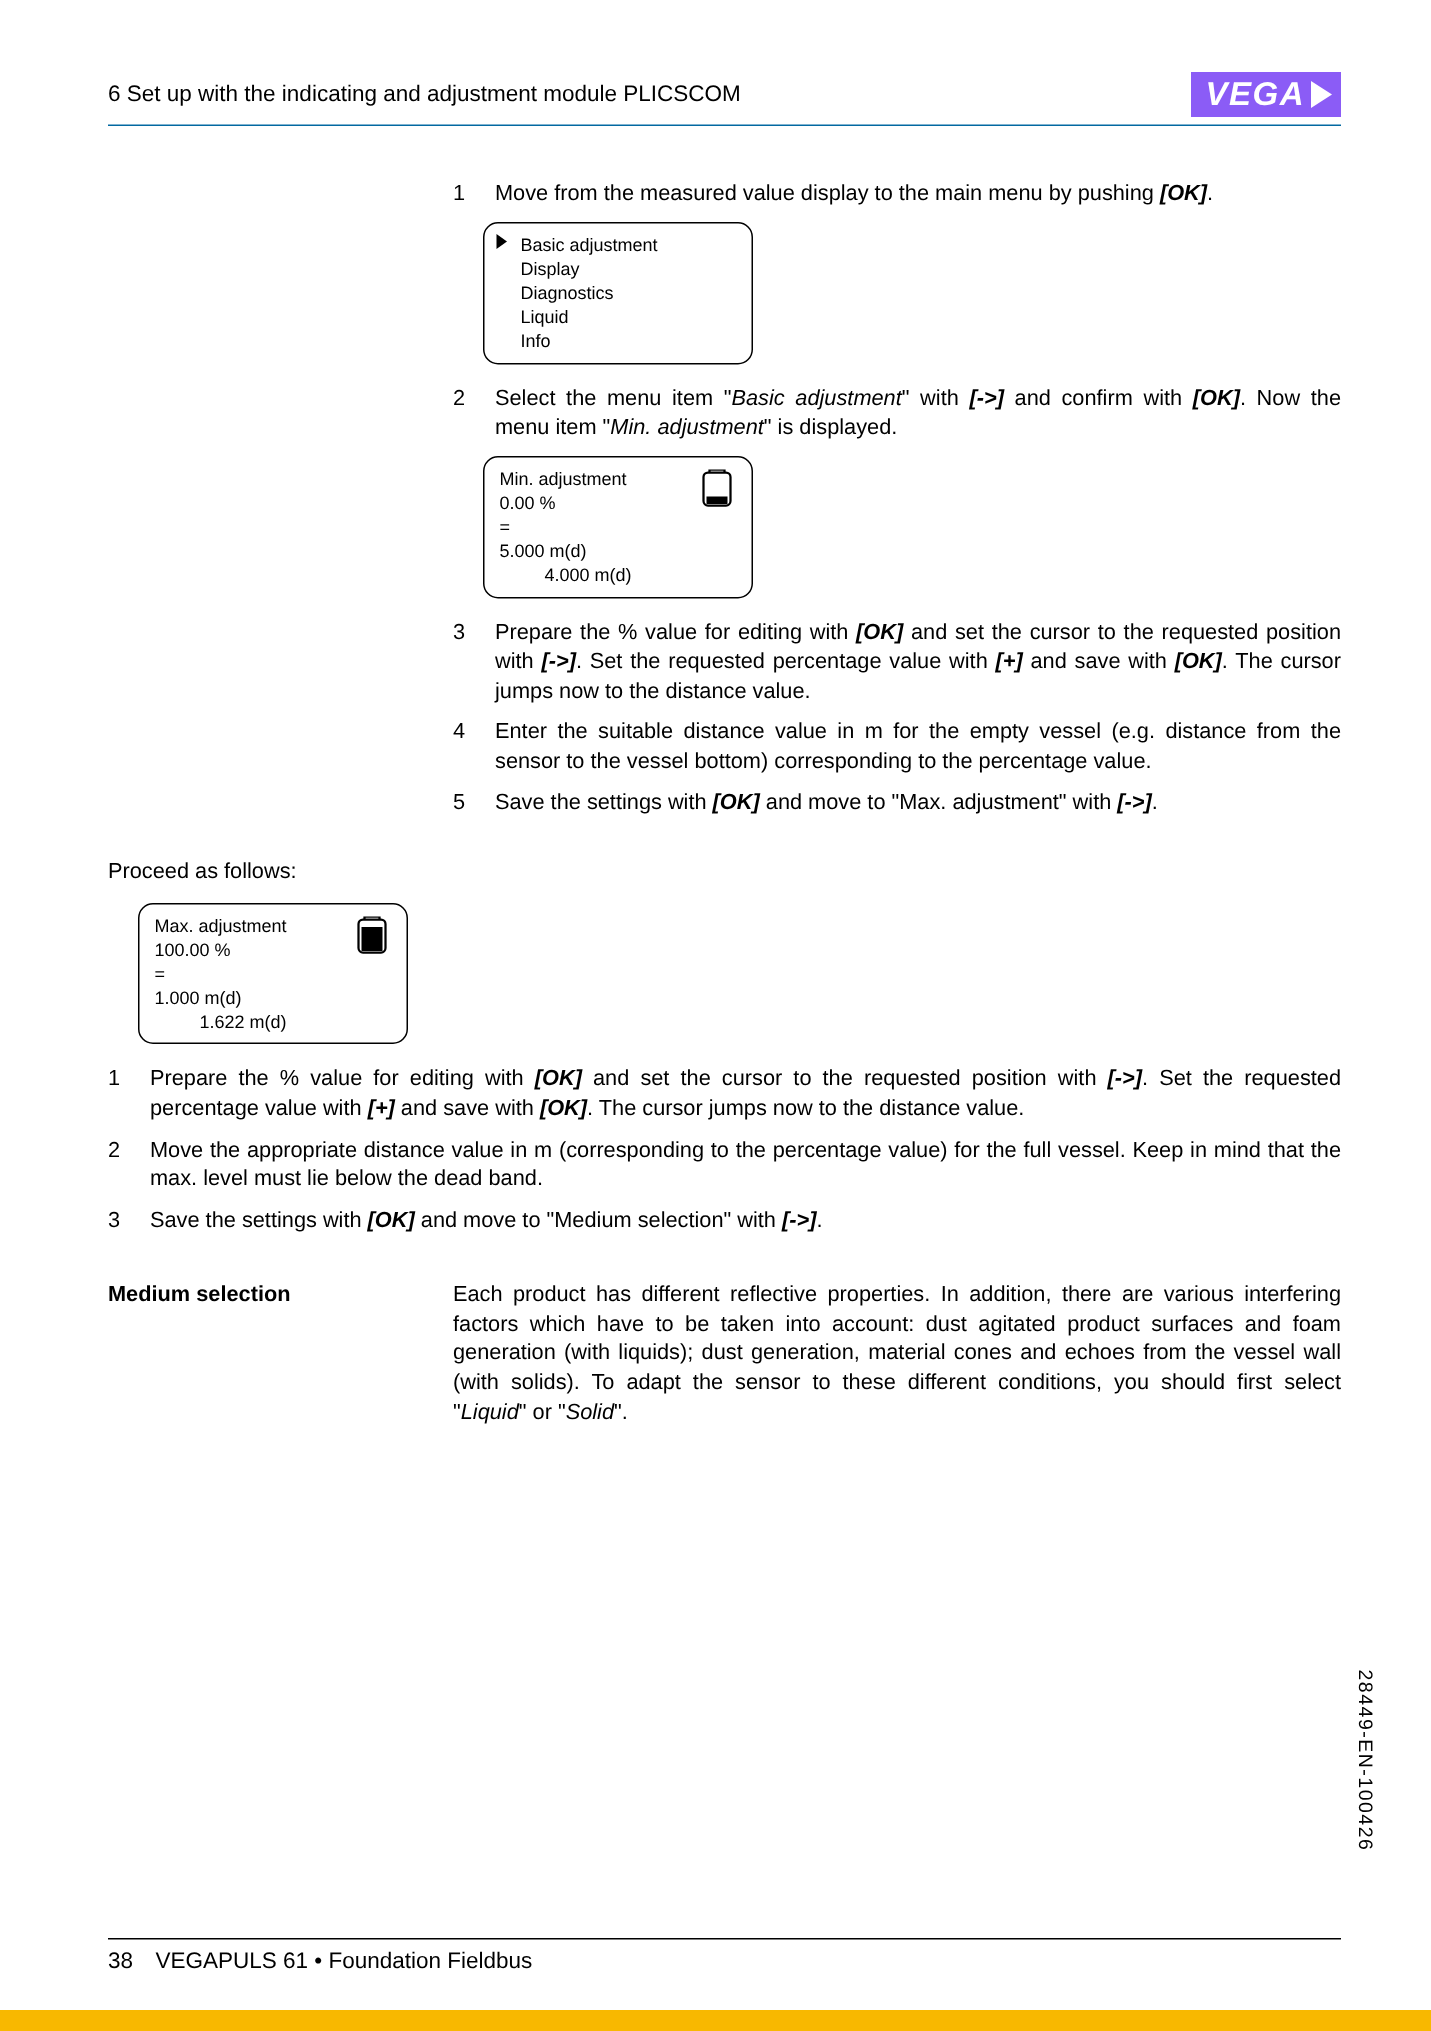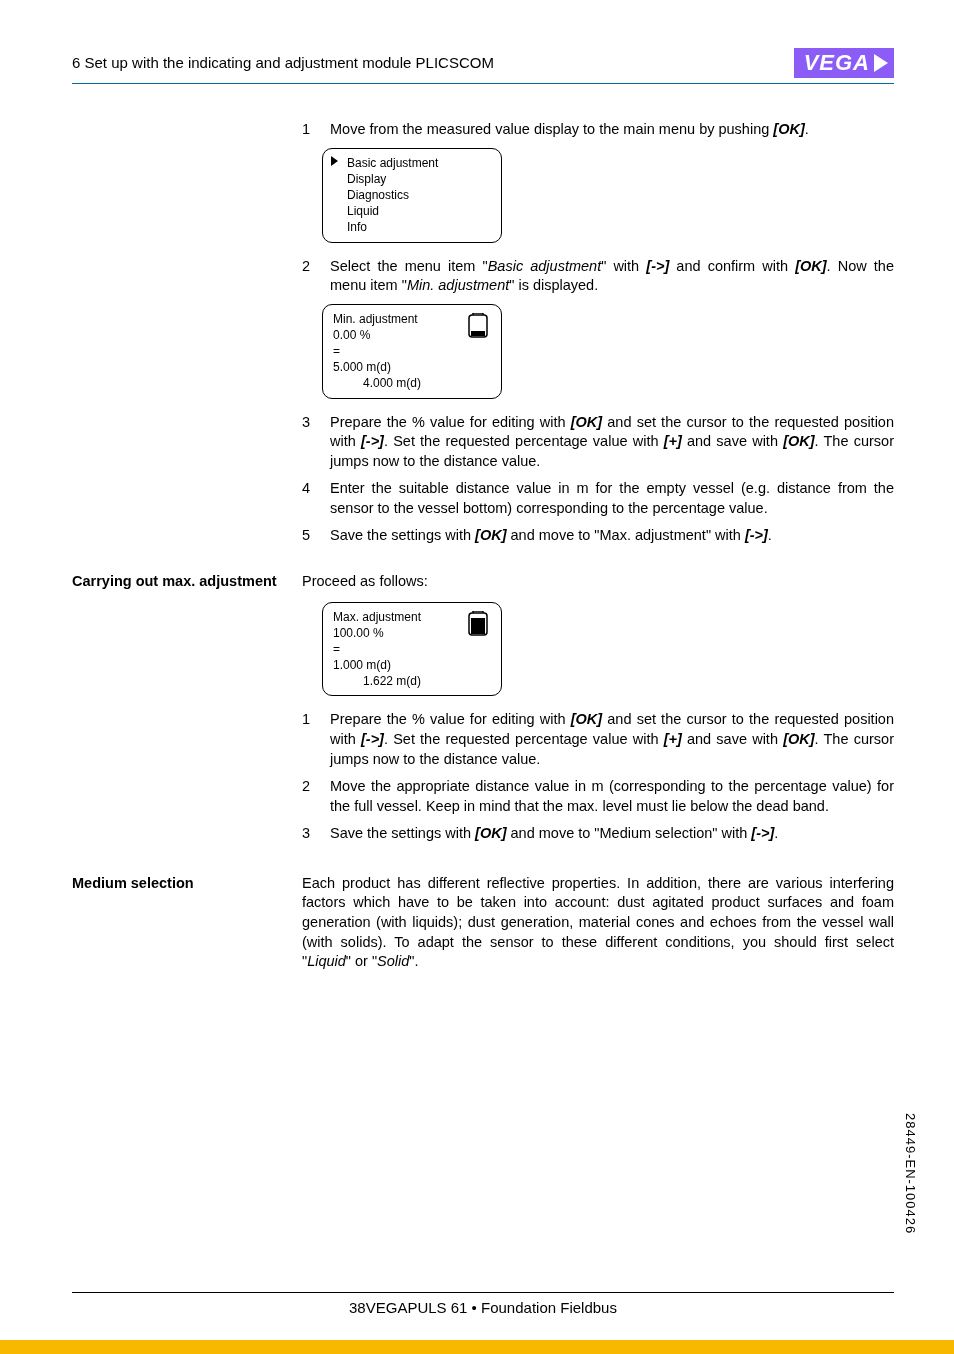--- a/index.html
+++ b/index.html
@@ -100,23 +100,24 @@
     right: 10px;
     top: 8px;
   }
   .footer {
     position: absolute;
     bottom: 36px;
     left: 72px;
     right: 60px;
     border-top: 1px solid #000;
     display: flex;
-    justify-content: center;
+    justify-content: flex-start;
     padding-top: 5px;
     font-size: 15px;
+    gap: 15px;
   }
   .doc-id {
     position: absolute;
     right: 35px;
     bottom: 120px;
     writing-mode: vertical-rl;
     font-size: 13px;
     letter-spacing: 1px;
   }
   .footer-bar {
@@ -199,21 +200,20 @@
       <div class="step-row">
         <div class="step-num">5</div>
         <div class="step-text">
           <span>Save the settings with </span><em class="key">[OK]</em><span> and move to "Max. adjustment" with </span><em class="key">[-&gt;]</em><span>.</span>
         </div>
       </div>
     </div>
   </div>
 
   <div class="two-col" style="margin-top:18px;">
-    <div class="left-col">Carrying out max. adjustment</div>
     <div class="right-col">
       <div class="para">Proceed as follows:</div>
 
       <div class="display-box">
         <div class="vessel-icon">
           <svg width="26" height="30" viewBox="0 0 26 30">
             <rect x="4" y="2" width="18" height="22" rx="3" fill="none" stroke="#000" stroke-width="1.5"></rect>
             <path d="M 8 2 L 8 0 L 18 0 L 18 2" fill="none" stroke="#000" stroke-width="1.5"></path>
             <rect x="6" y="7" width="14" height="16" fill="#000"></rect>
           </svg>

